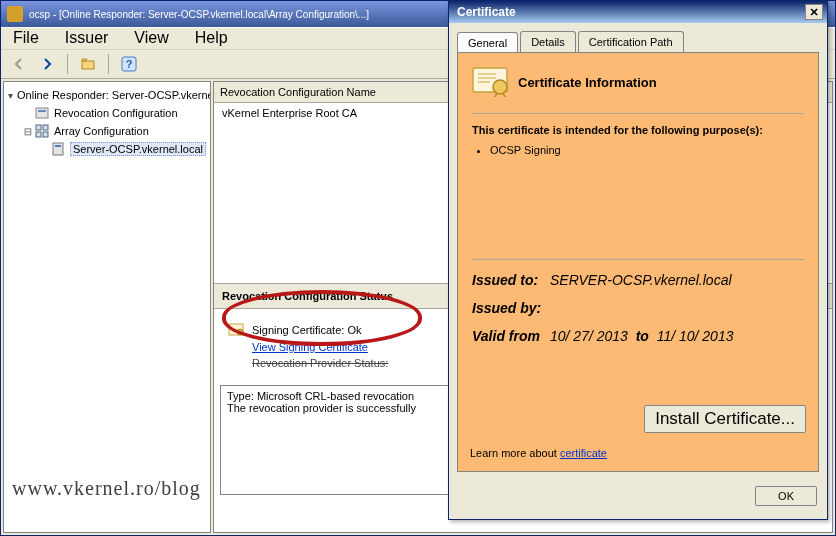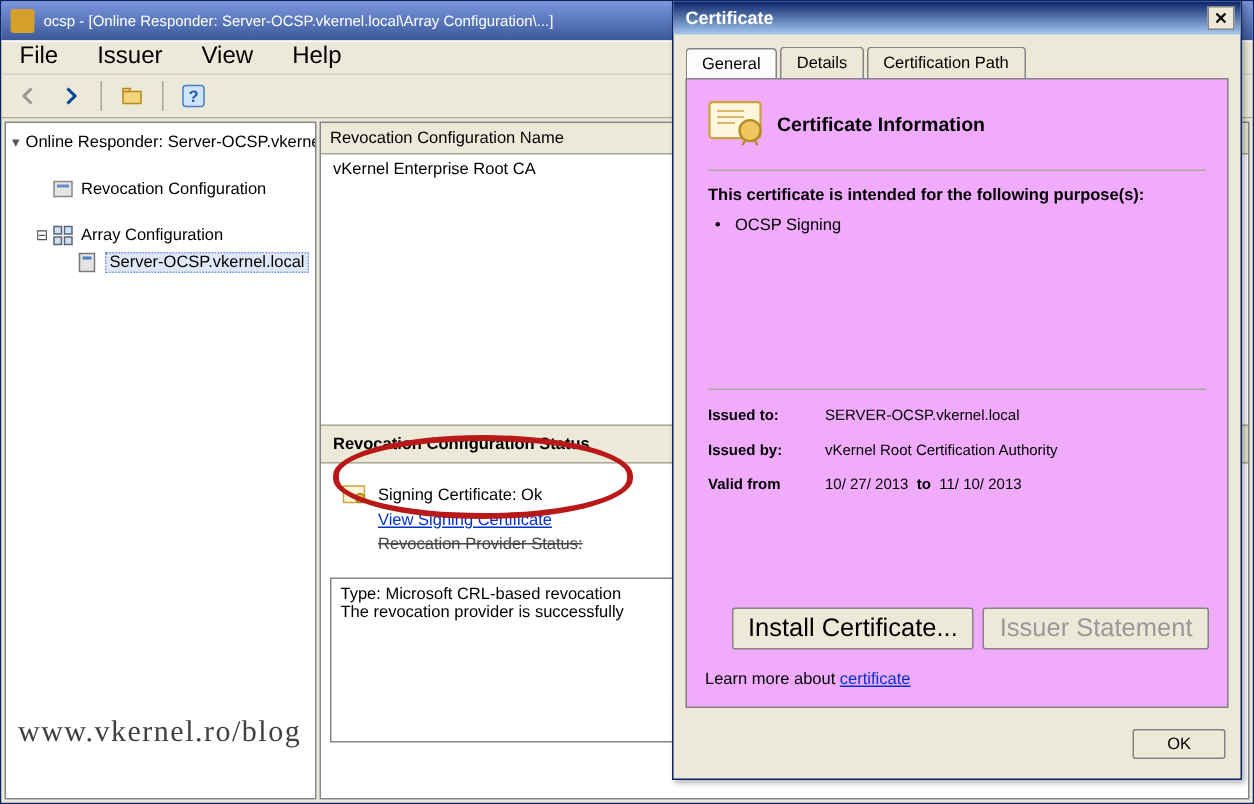--- a/index.html
+++ b/index.html
@@ -12,21 +12,21 @@
 .menu-item { padding: 2px 6px; cursor: default; }
 .toolbar { height: 30px; background: #ece9d8; border-top: 1px solid #d4d0c8; border-bottom: 1px solid #aca899; display: flex; align-items: center; padding: 0 6px; gap: 4px; }
 .toolbar-btn { width: 24px; height: 24px; border: 1px solid transparent; border-radius: 2px; display: flex; align-items: center; justify-content: center; }
 .toolbar-sep { width: 1px; height: 20px; background: #aca899; margin: 0 4px; }
 
 .content { display: flex; height: calc(100% - 78px); background: #ece9d8; }
 .tree-pane { width: 208px; background: #fff; border: 1px solid #848484; margin: 2px 0 2px 2px; padding: 4px 2px; overflow: hidden; }
 .tree-item { display: flex; align-items: center; height: 18px; padding: 0 2px; cursor: default; white-space: nowrap; }
 .tree-item .expand { width: 12px; text-align: center; color: #555; font-size: 10px; }
 .tree-item .icon { width: 16px; height: 16px; margin-right: 4px; }
-.tree-item.depth1 { padding-left: 16px; margin-top: 13px; }
+.tree-item.depth1 { padding-left: 16px; }
 .tree-item.depth2 { padding-left: 32px; }
 .tree-item.selected .label { background: #e0e8f8; border: 1px dotted #7a96df; padding: 0 2px; }
 
 .detail-pane { flex: 1; background: #fff; border: 1px solid #848484; margin: 2px; display: flex; flex-direction: column; overflow: hidden; }
 .detail-header { background: #ece9d8; border-bottom: 1px solid #aca899; padding: 4px 6px; font-size: 11px; }
 .detail-row { padding: 4px 8px; font-size: 11px; }
 
 .section-header { background: #ece9d8; font-weight: bold; padding: 6px 8px; border-top: 1px solid #aca899; border-bottom: 1px solid #aca899; margin-top: 160px; }
 
 .red-circle { border: 4px solid #b81818; border-radius: 50%/48%; position: absolute; left: 222px; top: 290px; width: 200px; height: 56px; pointer-events: none; }
@@ -41,31 +41,31 @@
 .watermark { position: absolute; left: 12px; bottom: 36px; font-family: Georgia, serif; font-size: 20px; color: #404040; letter-spacing: 1px; }
 
 
 .cert-dialog { position: absolute; left: 448px; top: 0; width: 380px; height: 520px; background: #ece9d8; border: 1px solid #0a246a; box-shadow: 2px 2px 4px rgba(0,0,0,0.3); }
 .cert-titlebar { height: 22px; background: linear-gradient(#0a246a,#a6caf0); color: #fff; display: flex; align-items: center; justify-content: space-between; padding: 0 4px 0 8px; font-size: 12px; font-weight: bold; }
 .close-btn { width: 18px; height: 16px; background: #ece9d8; border: 1px solid #848484; color: #000; font-size: 11px; font-weight: bold; display: flex; align-items: center; justify-content: center; cursor: pointer; }
 
 .tabstrip { display: flex; padding: 8px 8px 0 8px; gap: 0; }
 .tab { background: #ece9d8; border: 1px solid #848484; border-bottom: none; padding: 4px 10px; font-size: 11px; margin-right: 2px; border-radius: 3px 3px 0 0; cursor: pointer; }
 .tab.active { background: #fcfcfc; position: relative; top: 1px; }
-.tab-panel { background: #f0abfc; border: 1px solid #848484; margin: 0 8px 8px 8px; padding: 14px; height: 420px; position: relative; }
+.tab-panel { background: #fdba74; border: 1px solid #848484; margin: 0 8px 8px 8px; padding: 14px; height: 420px; position: relative; }
 
 .cert-info-row { display: flex; align-items: center; gap: 10px; margin-bottom: 16px; }
 .cert-big-icon { width: 36px; height: 30px; }
 .cert-heading { font-weight: bold; font-size: 13px; }
 .cert-sep { border-top: 1px solid #aca899; margin: 10px 0; }
 .purpose-text { font-weight: bold; font-size: 11px; margin-bottom: 8px; }
 .purpose-list { padding-left: 18px; font-size: 11px; }
 .purpose-list li { list-style: disc; margin: 3px 0; }
 
-.info-row { display: flex; font-size: 10px; margin: 12px 0; }
+.info-row { display: flex; font-size: 14px; margin: 12px 0; font-style: italic; }
 .info-label { width: 78px; font-weight: bold; }
 .info-val { flex: 1; }
 
 .dlg-buttons { position: absolute; right: 12px; bottom: 38px; display: flex; gap: 6px; }
 .dlg-btn { font-size: 17px; padding: 3px 10px; background: #ece9d8; border: 1px solid #848484; border-radius: 2px; cursor: pointer; }
 .dlg-btn[disabled] { color: #999; }
 .learn-link { position: absolute; left: 12px; bottom: 12px; font-size: 11px; }
 
 .ok-row { display: flex; justify-content: flex-end; padding: 6px 10px; align-items: center; }
 .ok-btn { font-size: 11px; padding: 3px 22px; background: #ece9d8; border: 1px solid #848484; border-radius: 2px; cursor: pointer; }
@@ -215,34 +215,32 @@
 
     <div style="height:90px"></div>
     <div class="cert-sep"></div>
 
     <div class="info-row">
       <span class="info-label">Issued to:</span>
       <span class="info-val">SERVER-OCSP.vkernel.local</span>
     </div>
     <div class="info-row">
       <span class="info-label">Issued by:</span>
-      <span class="info-val">vKernel Root Certification Authority</span>
     </div>
     <div class="info-row">
       <span class="info-label">Valid from</span>
       <span class="info-val">
         <span>10/ 27/ 2013</span>
         &nbsp;<b>to</b>&nbsp;
         <span>11/ 10/ 2013</span>
       </span>
     </div>
 
     <div class="dlg-buttons">
       <button class="dlg-btn">Install Certificate...</button>
-      <button class="dlg-btn" disabled="">Issuer Statement</button>
     </div>
     <div class="learn-link">
       <span>Learn more about </span><span class="link">certificate</span>
     </div>
   </div>
   <div class="ok-row">
     <button class="ok-btn">OK</button>
   </div>
 </div>
 

